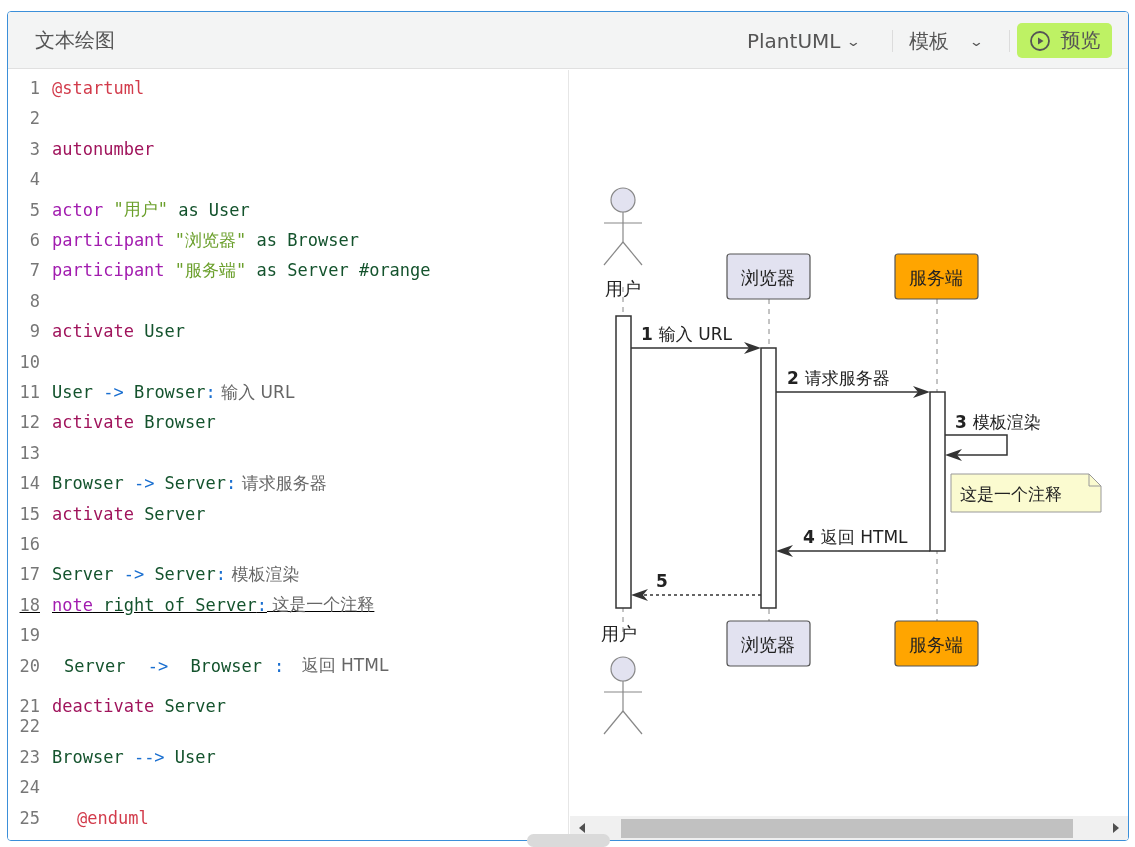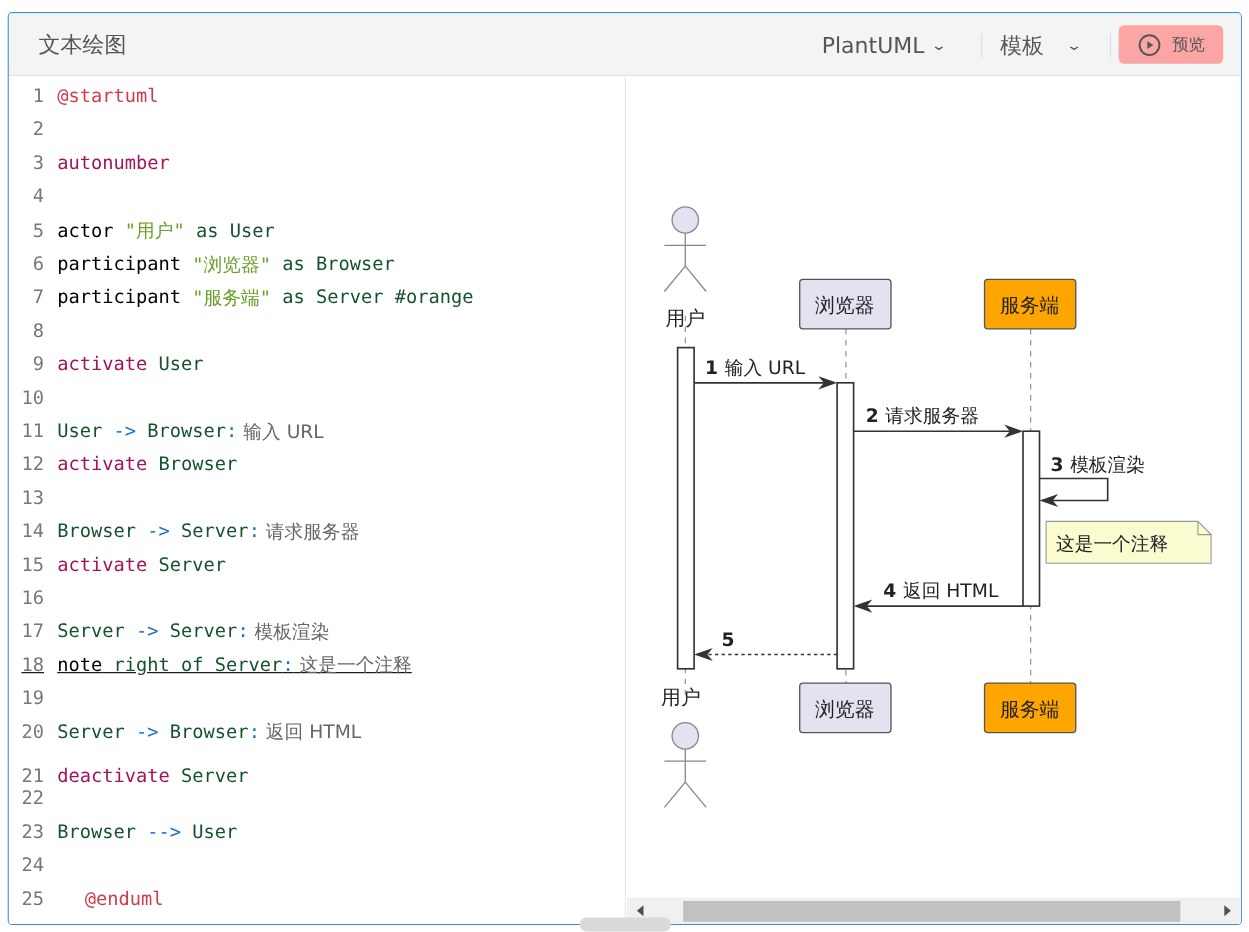--- a/index.html
+++ b/index.html
@@ -18,37 +18,37 @@
     position: absolute; left: 27px; top: 15px; font-size: 20px; color: #555; font-family: Liberation Serif, serif;
   }
   .hdr-item {
     position: absolute; top: 13px; height: 32px; display: flex; align-items: center;
     font-size: 20px; color: #555; cursor: pointer; justify-content: center;
   }
   .hdr-item .chev { font-size: 13px; margin-left: 8px; color: #555; transform: scaleX(1.4); display:inline-block; }
   .hdr-sep { position: absolute; top: 18px; width: 1px; height: 22px; background: #dcdcdc; }
   .preview-btn {
     position: absolute; left: 1009px; top: 11px; width: 95px; height: 35px;
-    background: #fca5a5; border-radius: 5px; display: flex; align-items: center; justify-content: center;
-    font-size: 15px; color: #555; cursor: pointer;
+    background: #bef264; border-radius: 5px; display: flex; align-items: center; justify-content: center;
+    font-size: 20px; color: #555; cursor: pointer;
   }
   .preview-btn svg { margin-right: 10px; }
 
   .editor {
     position: absolute; left: 0; top: 58px; width: 561px; bottom: 0; background: #fff;
     border-right: 1px solid #e6e6e6;
   }
   .code-line {
     position: absolute; left: 0; height: 30px; display: flex; align-items: center;
     font-family: "DejaVu Sans Mono", "Liberation Mono", monospace; font-size: 17px; white-space: pre;
   }
   .ln { width: 32px; text-align: right; color: #777; margin-right: 12px; }
   .tok-at { color: #d23b4b; }
   .tok-kw { color: #a0145c; }
-  .tok-dir { color: #000000; }
+  .tok-dir { color: #a21caf; }
   .tok-str { color: #6a9f2a; }
   .tok-plain { color: #14532d; }
   .tok-arrow { color: #1a6fd0; }
   .tok-cn { color: #666; font-family: "DejaVu Sans", sans-serif; }
 
   .preview {
     position: absolute; left: 562px; top: 58px; right: 0; bottom: 0; background: #fff;
   }
   .hscroll {
     position: absolute; left: 562px; right: 0; bottom: 0; height: 24px; background: #f0f0f0;
@@ -106,21 +106,21 @@
       <div class="code-line" style="top: 276.6px;"><span class="ln">10</span></div>
       <div class="code-line" style="top: 307px;"><span class="ln">11</span><span class="tok-plain">User </span><span class="tok-arrow">-&gt;</span><span class="tok-plain"> Browser</span><span class="tok-arrow">:</span><span class="tok-cn"> 输入 URL</span></div>
       <div class="code-line" style="top: 337.4px;"><span class="ln">12</span><span class="tok-kw">activate</span><span class="tok-plain"> Browser</span></div>
       <div class="code-line" style="top: 367.8px;"><span class="ln">13</span></div>
       <div class="code-line" style="top: 398.2px;"><span class="ln">14</span><span class="tok-plain">Browser </span><span class="tok-arrow">-&gt;</span><span class="tok-plain"> Server</span><span class="tok-arrow">:</span><span class="tok-cn"> 请求服务器</span></div>
       <div class="code-line" style="top: 428.6px;"><span class="ln">15</span><span class="tok-kw">activate</span><span class="tok-plain"> Server</span></div>
       <div class="code-line" style="top: 459px;"><span class="ln">16</span></div>
       <div class="code-line" style="top: 489.4px;"><span class="ln">17</span><span class="tok-plain">Server </span><span class="tok-arrow">-&gt;</span><span class="tok-plain"> Server</span><span class="tok-arrow">:</span><span class="tok-cn"> 模板渲染</span></div>
       <div class="code-line" style="top: 519.8px; text-decoration: underline;"><span class="ln">18</span><span class="tok-dir">note</span><span class="tok-plain"> right of Server</span><span class="tok-arrow">:</span><span class="tok-cn"> 这是一个注释</span></div>
       <div class="code-line" style="top: 550.2px;"><span class="ln">19</span></div>
-      <div class="code-line" style="top: 580.6px;"><span class="ln">20</span><span class="tok-plain">Server </span><span class="tok-arrow">-&gt;</span><span class="tok-plain"> Browser</span><span class="tok-arrow">:</span><span class="tok-cn"> 返回 HTML</span></div>
+      <div class="code-line" style="top: 580.6px; gap: 12px;"><span class="ln">20</span><span class="tok-plain">Server </span><span class="tok-arrow">-&gt;</span><span class="tok-plain"> Browser</span><span class="tok-arrow">:</span><span class="tok-cn"> 返回 HTML</span></div>
       <div class="code-line" style="top: 621px;"><span class="ln">21</span><span class="tok-kw">deactivate</span><span class="tok-plain"> Server</span></div>
       <div class="code-line" style="top: 641.4px;"><span class="ln">22</span></div>
       <div class="code-line" style="top: 671.8px;"><span class="ln">23</span><span class="tok-plain">Browser </span><span class="tok-arrow">--&gt;</span><span class="tok-plain"> User</span></div>
       <div class="code-line" style="top: 702.2px;"><span class="ln">24</span></div>
       <div class="code-line" style="top: 732.6px; gap: 25px;"><span class="ln">25</span><span class="tok-at">@enduml</span></div>
     </div>
 
   <div class="preview">
     <svg id="diagram" width="560" height="748" viewBox="0 0 560 748">
 

